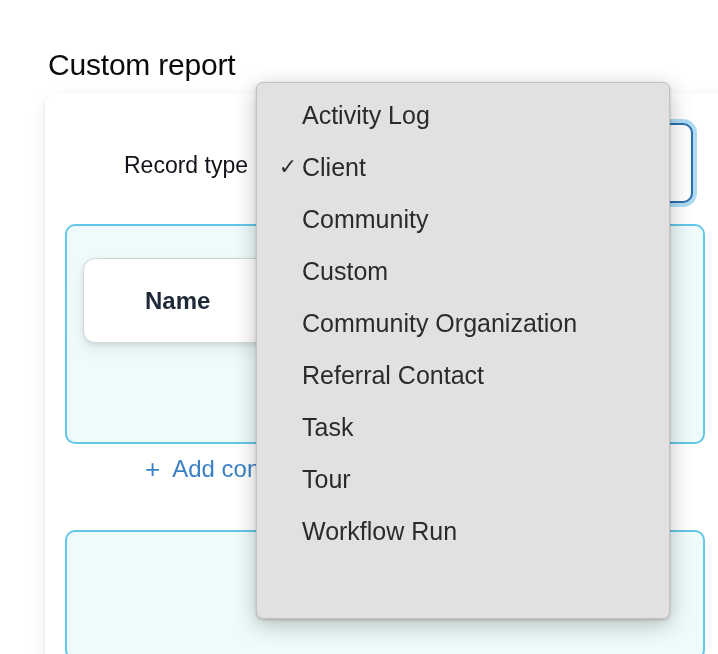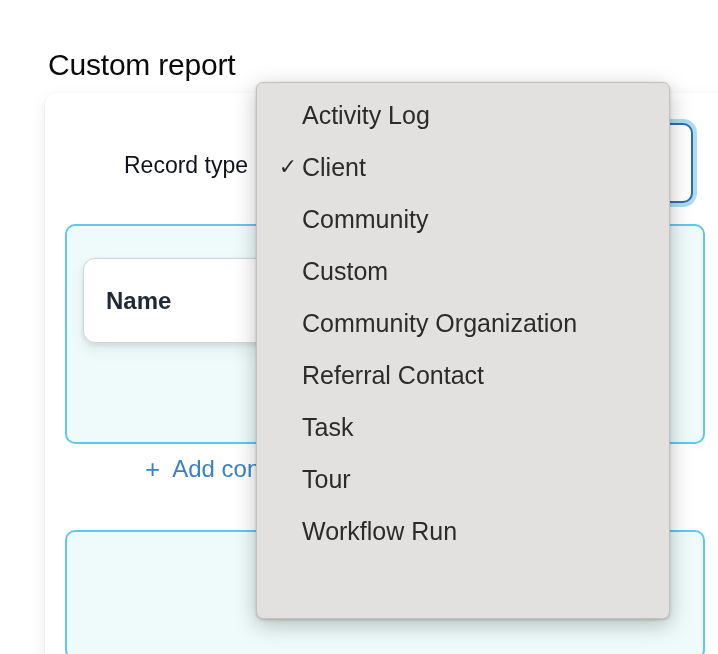--- a/index.html
+++ b/index.html
@@ -102,20 +102,21 @@
                 0 8px 16px rgba(16,24,40,0.06);
     display: flex;
     align-items: center;
     padding: 0 22px;
   }
   .criteria-row .field-name {
     font-size: 24px;
     font-weight: 700;
     color: #1f2937;
     white-space: nowrap;
+    margin-left: 39px;
   }
   .criteria-row .chevron {
     margin-left: auto;
     display: block;
   }
 
   
   .add-condition {
     position: absolute;
     left: 145px;

